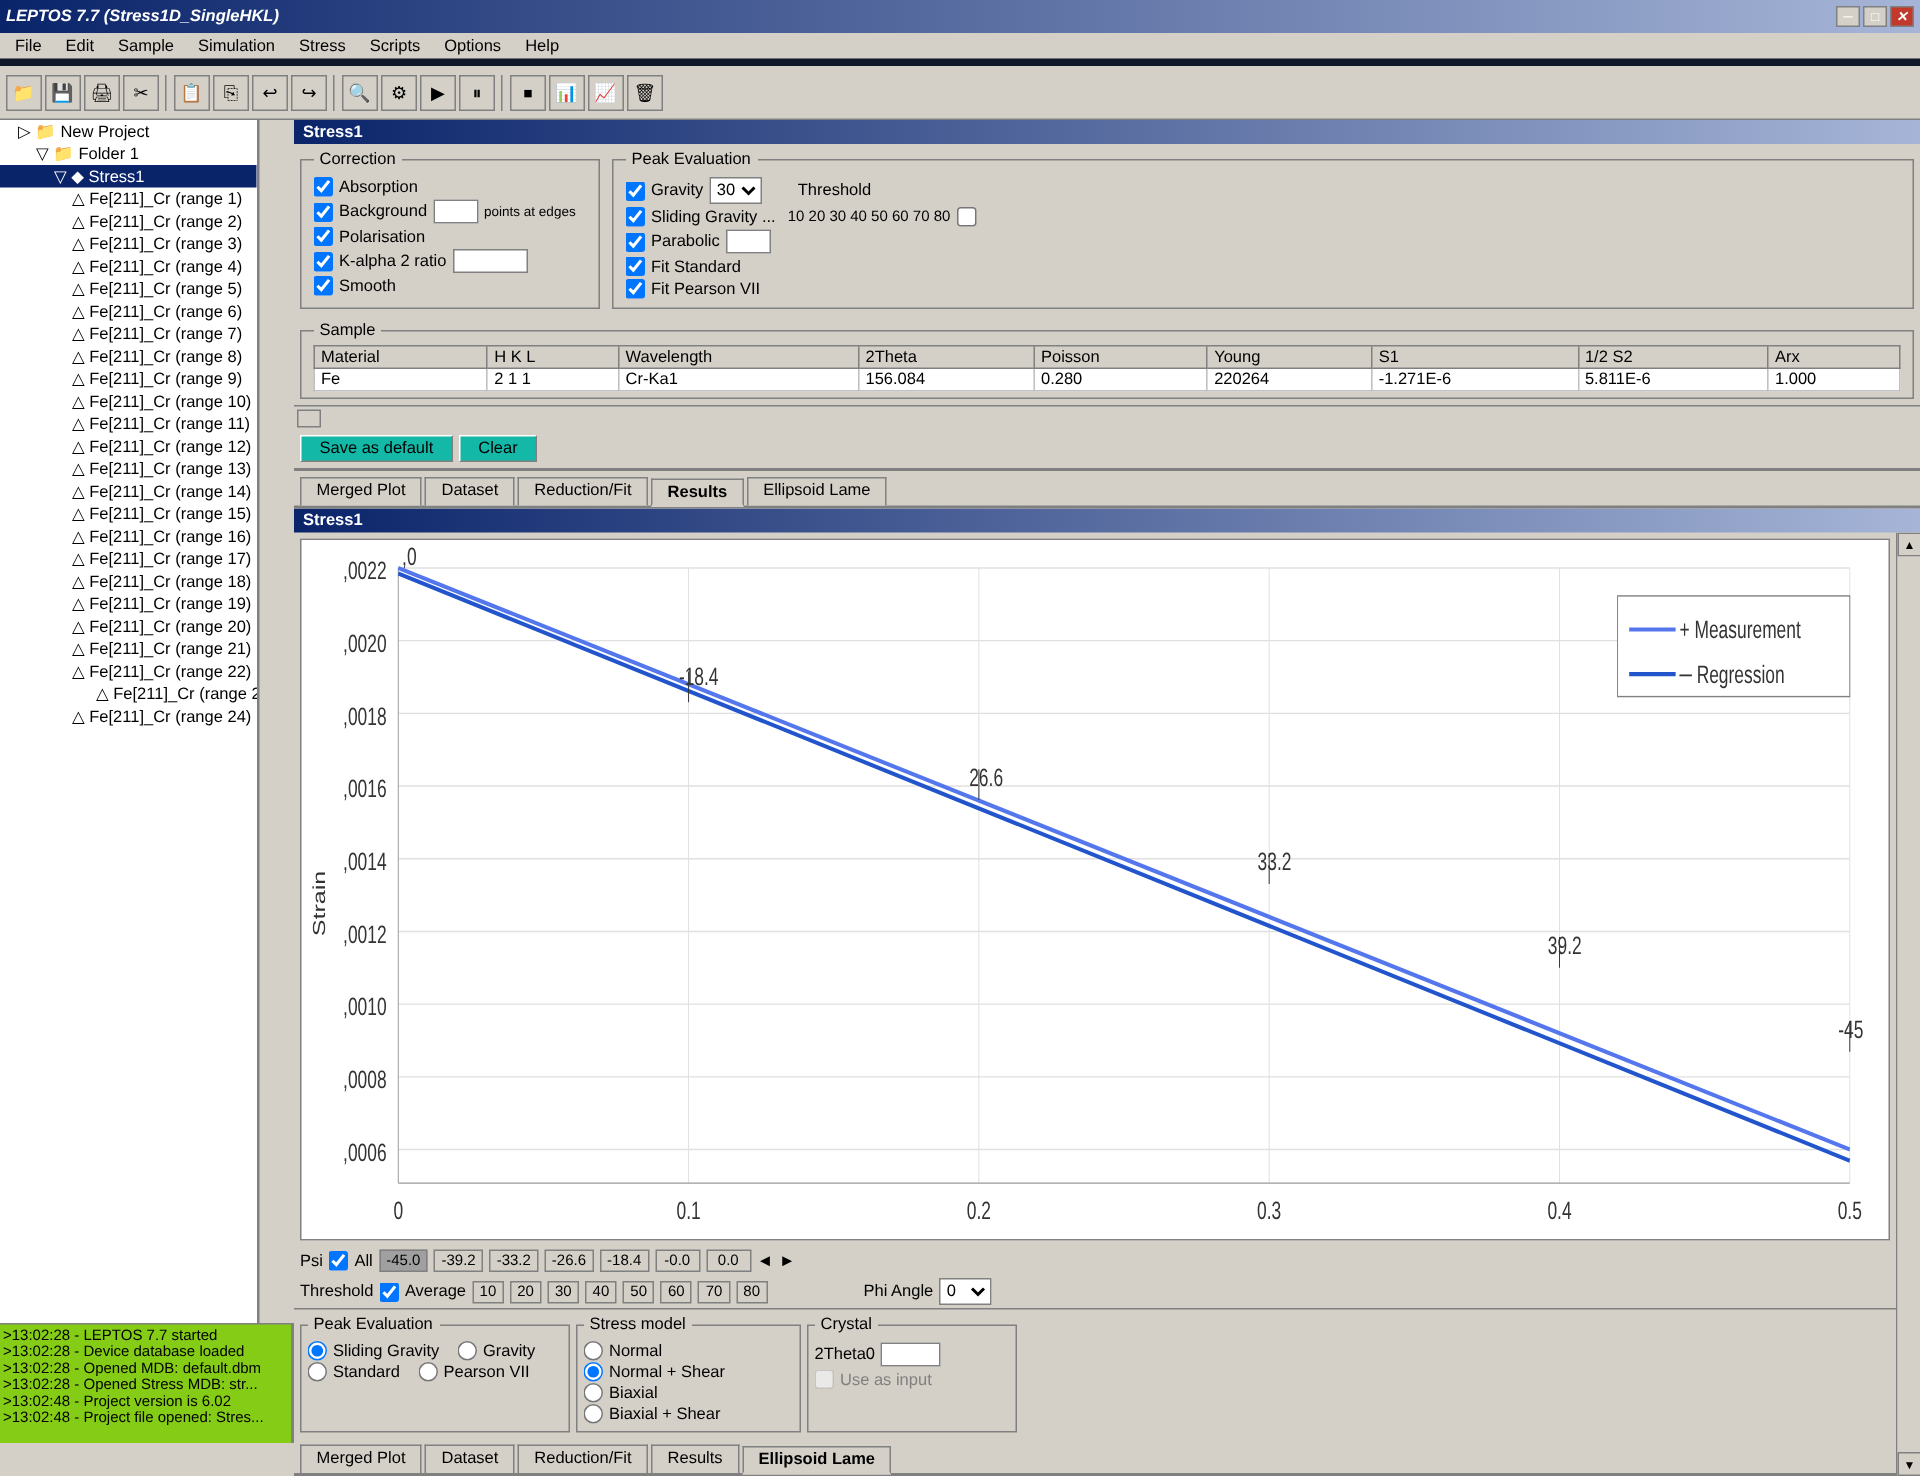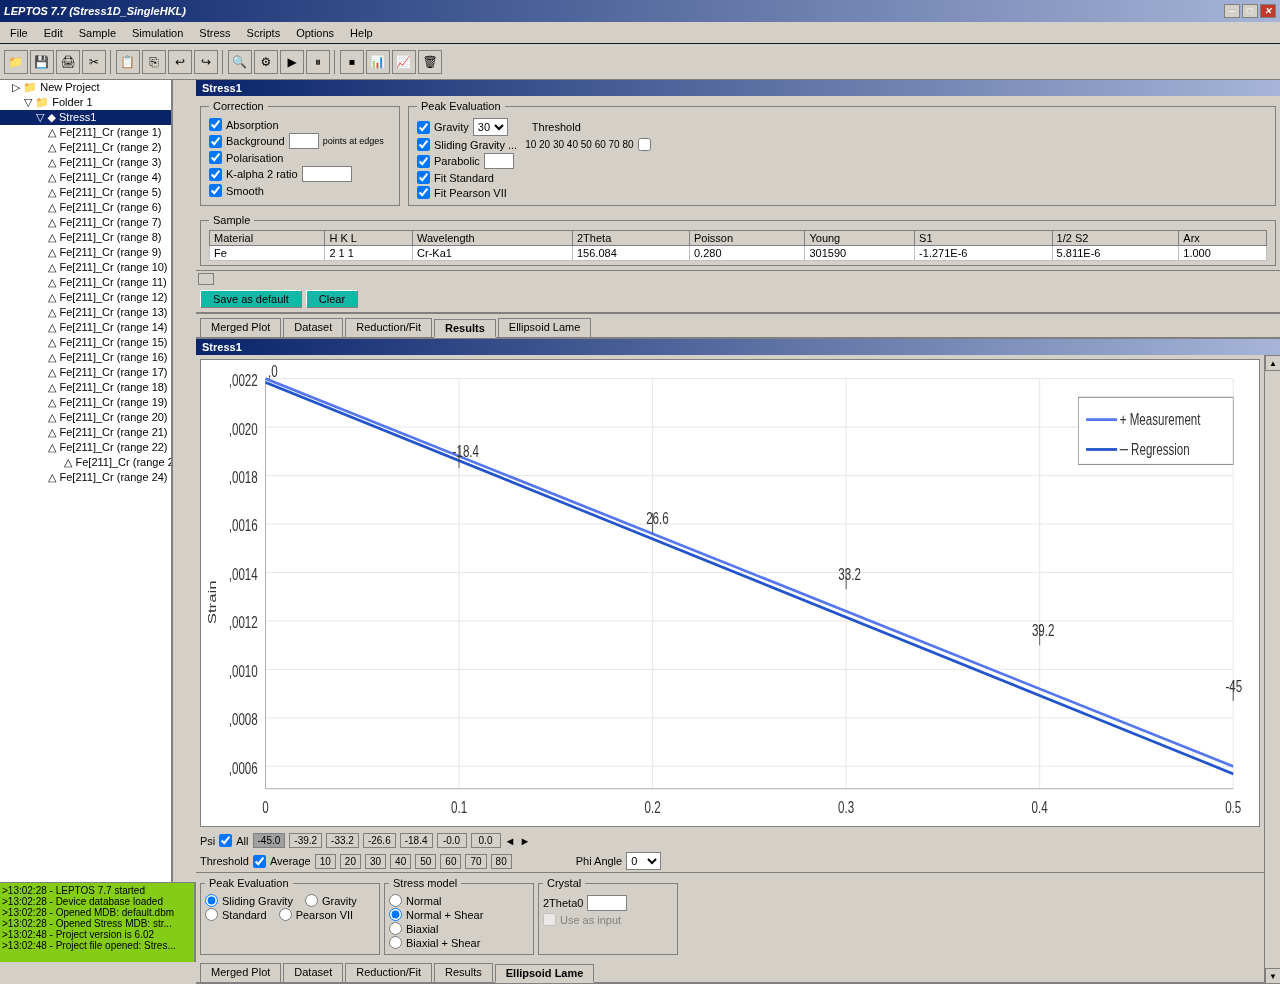--- a/index.html
+++ b/index.html
@@ -28,21 +28,21 @@
       cursor: pointer;
     }
 
     
     #menubar {
       background: #d4d0c8;
       height: 22px;
       display: flex;
       align-items: center;
       padding: 0 2px;
-      border-bottom: 1px solid #0f172a;
+      border-bottom: 5px solid #0f172a;
     }
     .menu-item {
       padding: 2px 8px;
       cursor: pointer;
       font-size: 11px;
     }
 
     
     #toolbar {
       background: #d4d0c8;
@@ -524,21 +524,21 @@
                   <th>Arx</th>
                 </tr>
             </thead>
             <tbody id="sample-tbody">
                 <tr>
                   <td>Fe</td>
                   <td>2 1 1</td>
                   <td>Cr-Ka1</td>
                   <td>156.084</td>
                   <td>0.280</td>
-                  <td>301590</td>
+                  <td>220264</td>
                   <td>-1.271E-6</td>
                   <td>5.811E-6</td>
                   <td>1.000</td>
                 </tr>
               </tbody>
           </table>
         </fieldset>
       </div>
 
       <div class="scrollbar-area">

